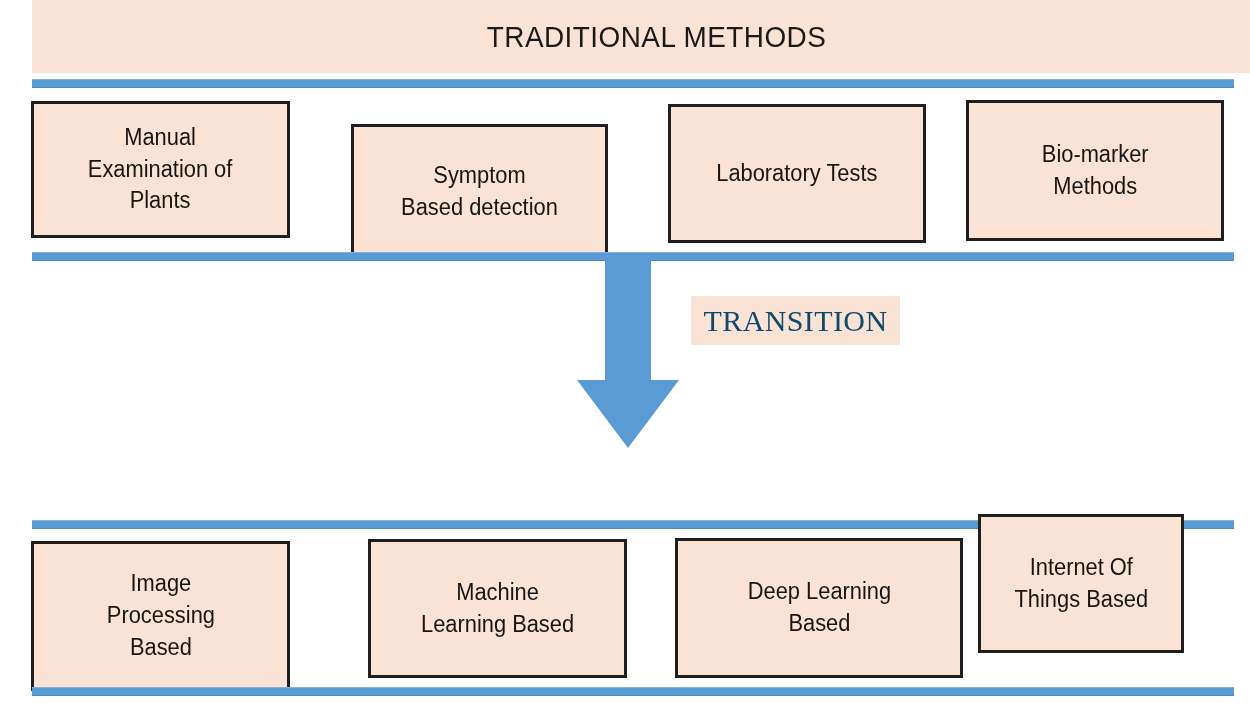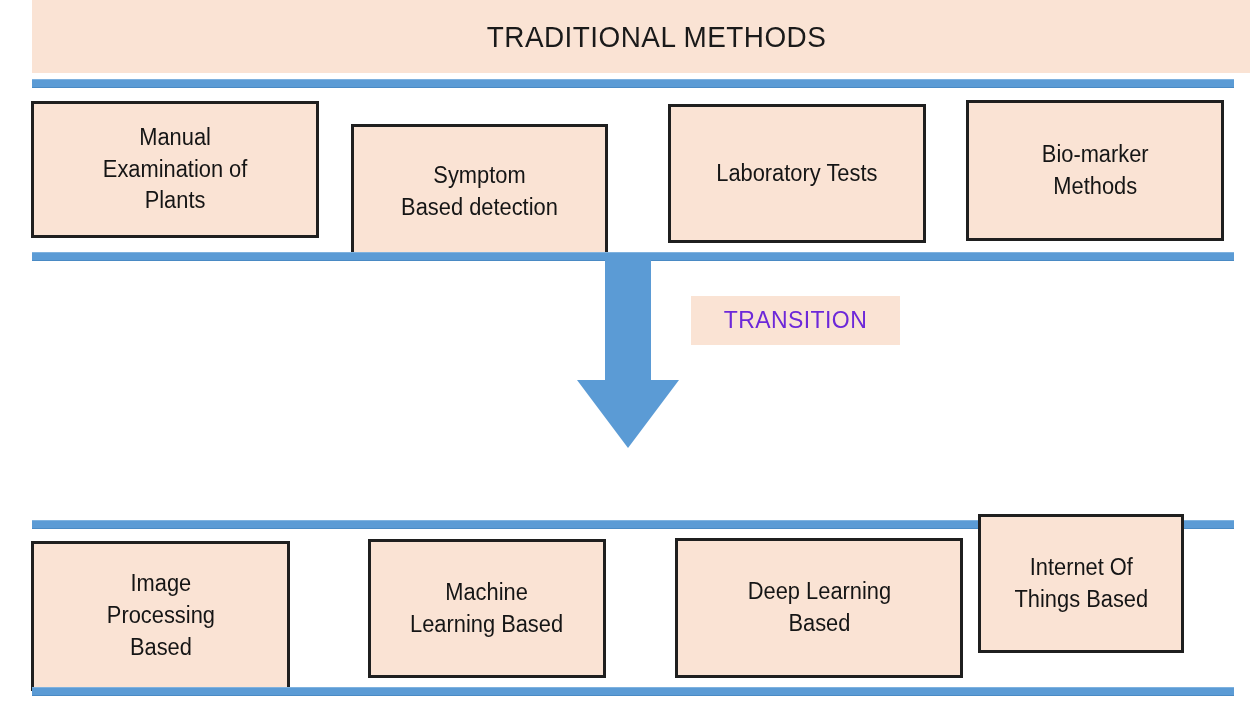--- a/index.html
+++ b/index.html
@@ -75,39 +75,39 @@
     position: absolute;
   }
   .transition-chip {
     position: absolute;
     background: #FAE3D4;
     display: flex;
     align-items: center;
     justify-content: center;
   }
   .transition-label {
-    font-family: Liberation Sans, sans-serif;
-    font-size: 23px;
+    font-family: Liberation Serif, serif;
+    font-size: 30px;
     letter-spacing: 0.4px;
-    color: #6d28d9;
+    color: #0c4a6e;
     white-space: nowrap;
   }
 </style>
 </head>
 <body>
 
 <div id="canvas">
 
   <div class="band" style="top:0px; height:73px;">
     <span class="band-title">TRADITIONAL METHODS</span>
   </div>
 
   <div class="rule" style="left:32px; top:79px; width:1202px;"></div>
 
-  <div class="box" style="left:31px; top:101px; width:288px; height:137px;">
+  <div class="box" style="left:31px; top:101px; width:259px; height:137px;">
     <span class="box-label">Manual
 Examination of
 Plants</span>
   </div>
 
   <div class="box" style="left:351px; top:108px; width:257px; height:135px;margin-top:16px;">
     <span class="box-label">Symptom
 Based detection</span>
   </div>
 
@@ -132,21 +132,21 @@
 
 
   <div class="rule" style="left:32px; top:520px; width:1202px;"></div>
 
   <div class="box" style="left:31px; top:541px; width:259px; height:150px;">
     <span class="box-label">Image
 Processing
 Based</span>
   </div>
 
-  <div class="box" style="left:368px; top:539px; width:238px; height:139px;text-align:center;">
+  <div class="box" style="left:368px; top:539px; width:259px; height:139px;text-align:center;">
     <span class="box-label">Machine
 Learning Based</span>
   </div>
 
   <div class="box" style="left:675px; top:538px; width:288px; height:140px;">
     <span class="box-label">Deep Learning
 Based</span>
   </div>
 
   <div class="box" style="left:978px; top:514px; width:206px; height:139px;">

